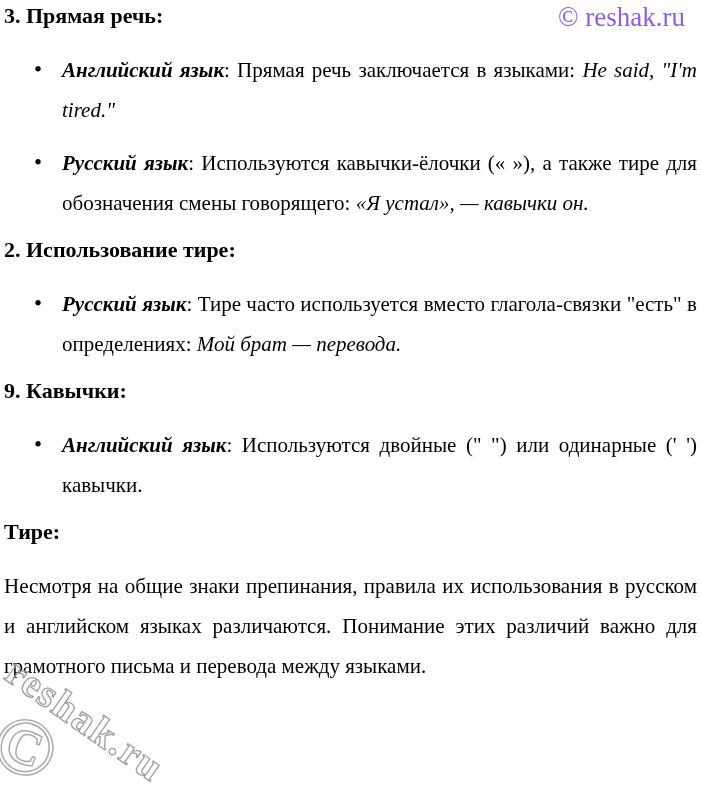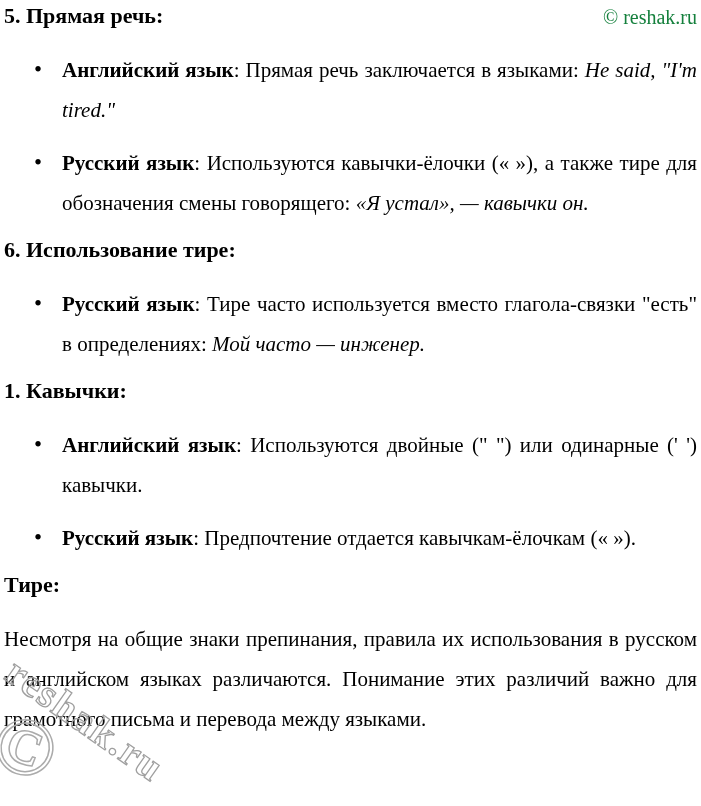--- a/index.html
+++ b/index.html
@@ -16,24 +16,24 @@
     position: relative;
   }
   .page {
     position: relative;
     width: 693px;
     padding: 2px 4px 0 4px;
   }
   .copyright {
     position: absolute;
     top: 3px;
-    right: 4px;
-    font-size: 20px;
+    right: 16px;
+    font-size: 27px;
     line-height: 28px;
-    color: #15803d;
+    color: #8b5cf6;
     white-space: nowrap;
   }
   .heading {
     font-weight: bold;
     font-size: 22px;
     line-height: 28px;
     margin: 0 0 20px 0;
     text-align: left;
   }
   ul.bullets {
@@ -52,20 +52,21 @@
   ul.bullets li::before {
     content: "\2022";
     position: absolute;
     left: 30px;
     top: 0;
     font-size: 23px;
     line-height: 40px;
   }
   ul.bullets li b {
     font-weight: bold;
+    font-style: italic;
   }
   ul.bullets li i, .para i {
     font-style: italic;
   }
   .para {
     margin: 6px 0 0 0;
     font-size: 21px;
     line-height: 40px;
     text-align: justify;
   }
@@ -101,38 +102,37 @@
     z-index: 5;
   }
 </style>
 </head>
 <body>
 
 <div class="page">
 
   <div class="copyright">© reshak.ru</div>
 
-  <div class="heading">5. Прямая речь:</div>
+  <div class="heading">3. Прямая речь:</div>
 
   <ul class="bullets">
     <li><b>Английский язык</b><span>: Прямая речь заключается в языками: </span><i>He said, "I'm tired."</i></li>
     <li><b>Русский язык</b><span>: Используются кавычки-ёлочки (« »), а также тире для обозначения смены говорящего: </span><i>«Я устал», — кавычки он.</i></li>
   </ul>
 
-  <div class="heading">6. Использование тире:</div>
+  <div class="heading">2. Использование тире:</div>
 
   <ul class="bullets">
-    <li><b>Русский язык</b><span>: Тире часто используется вместо глагола-связки "есть" в определениях: </span><i>Мой часто — инженер.</i></li>
+    <li><b>Русский язык</b><span>: Тире часто используется вместо глагола-связки "есть" в определениях: </span><i>Мой брат — перевода.</i></li>
   </ul>
 
-  <div class="heading">1. Кавычки:</div>
+  <div class="heading">9. Кавычки:</div>
 
   <ul class="bullets">
     <li><b>Английский язык</b><span>: Используются двойные (" ") или одинарные (' ') кавычки.</span><i></i></li>
-    <li><b>Русский язык</b><span>: Предпочтение отдается кавычкам-ёлочкам (« »).</span><i></i></li>
   </ul>
 
   <div class="heading">Тире:</div>
 
   <p class="para">Несмотря на общие знаки препинания, правила их использования в русском и английском языках различаются. Понимание этих различий важно для грамотного письма и перевода между языками.</p>
 
 </div>
 
 <div class="wm-copy">©</div>
 

